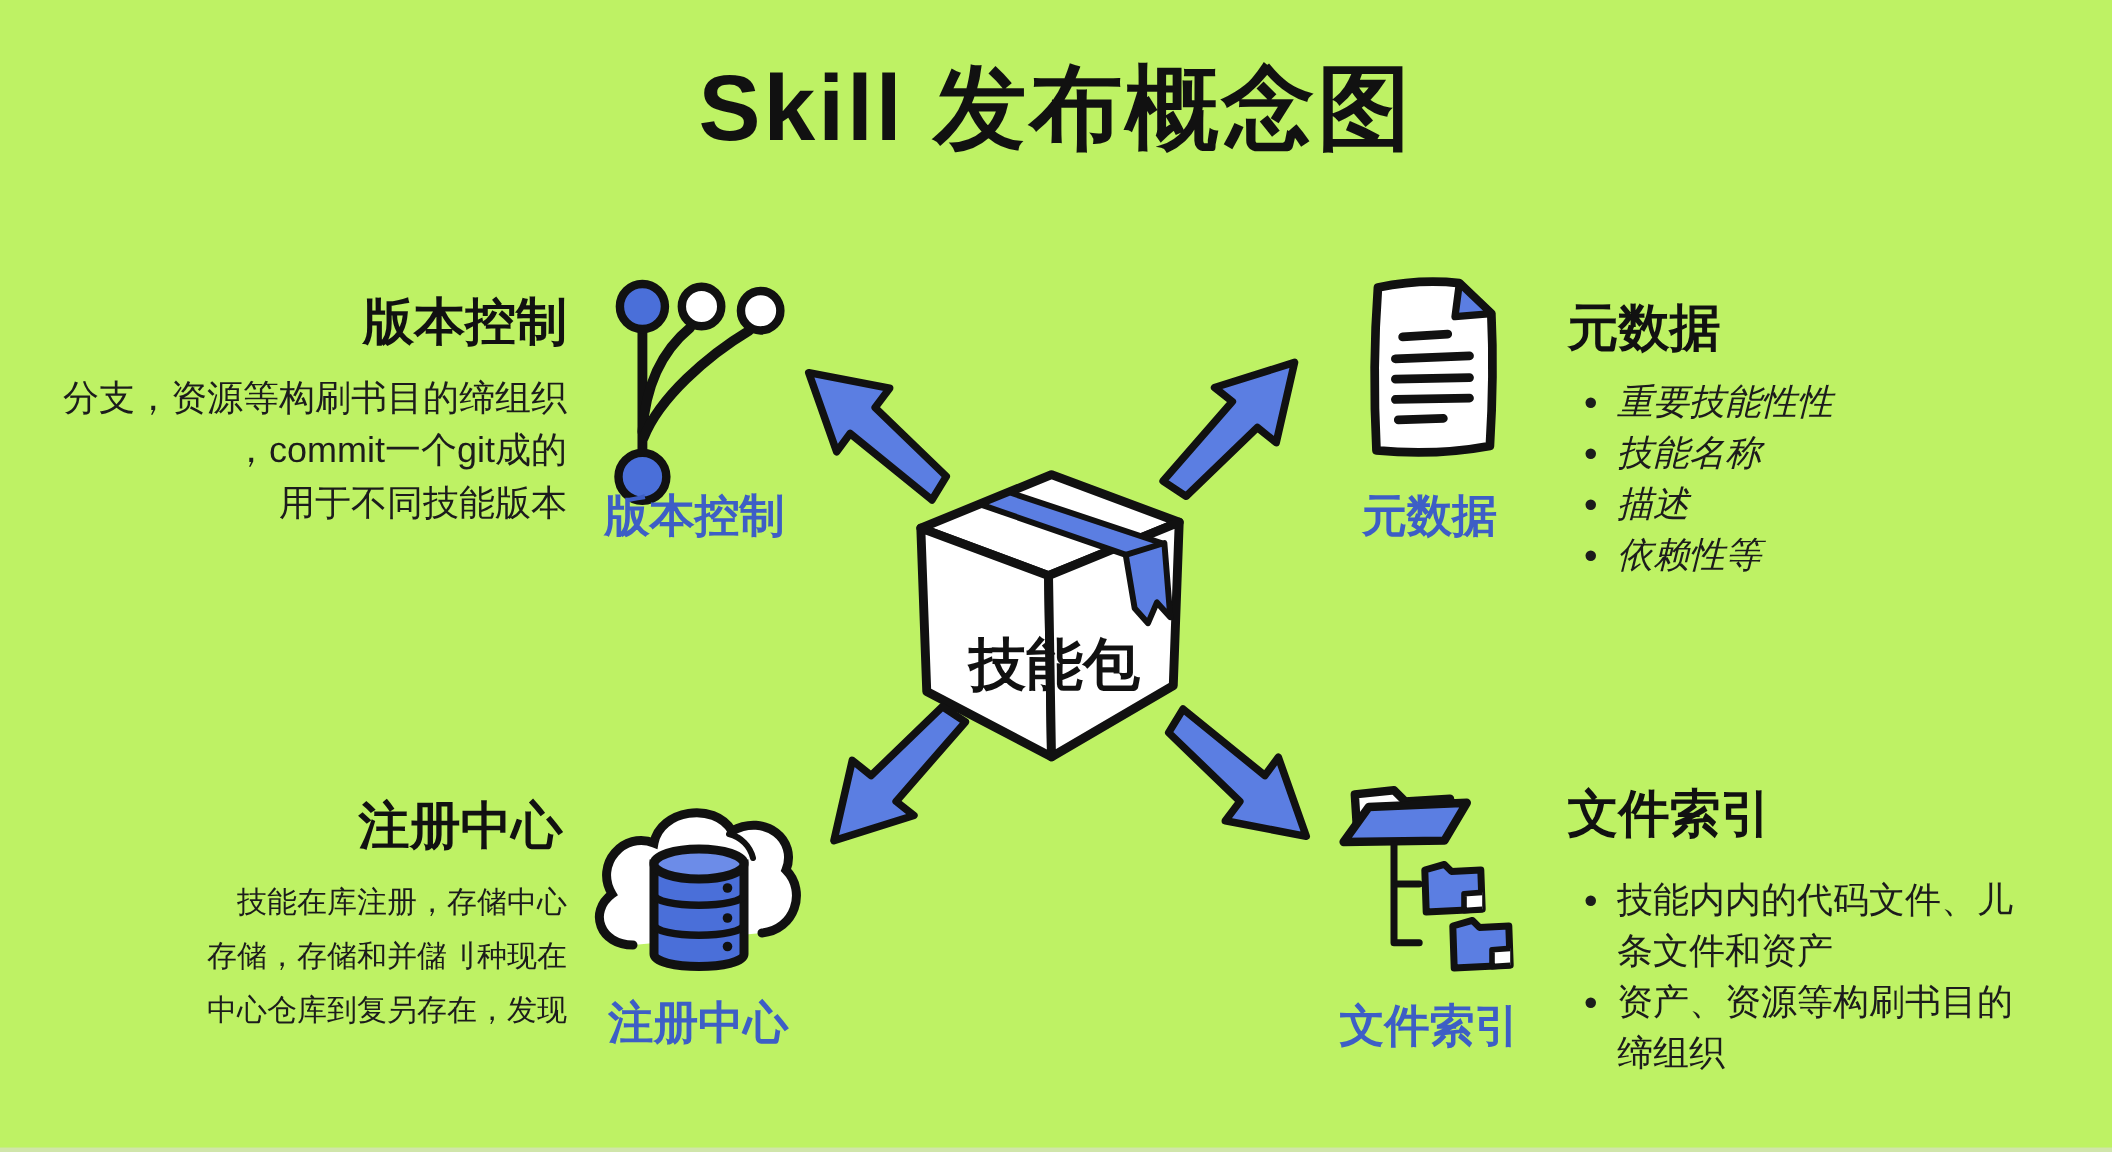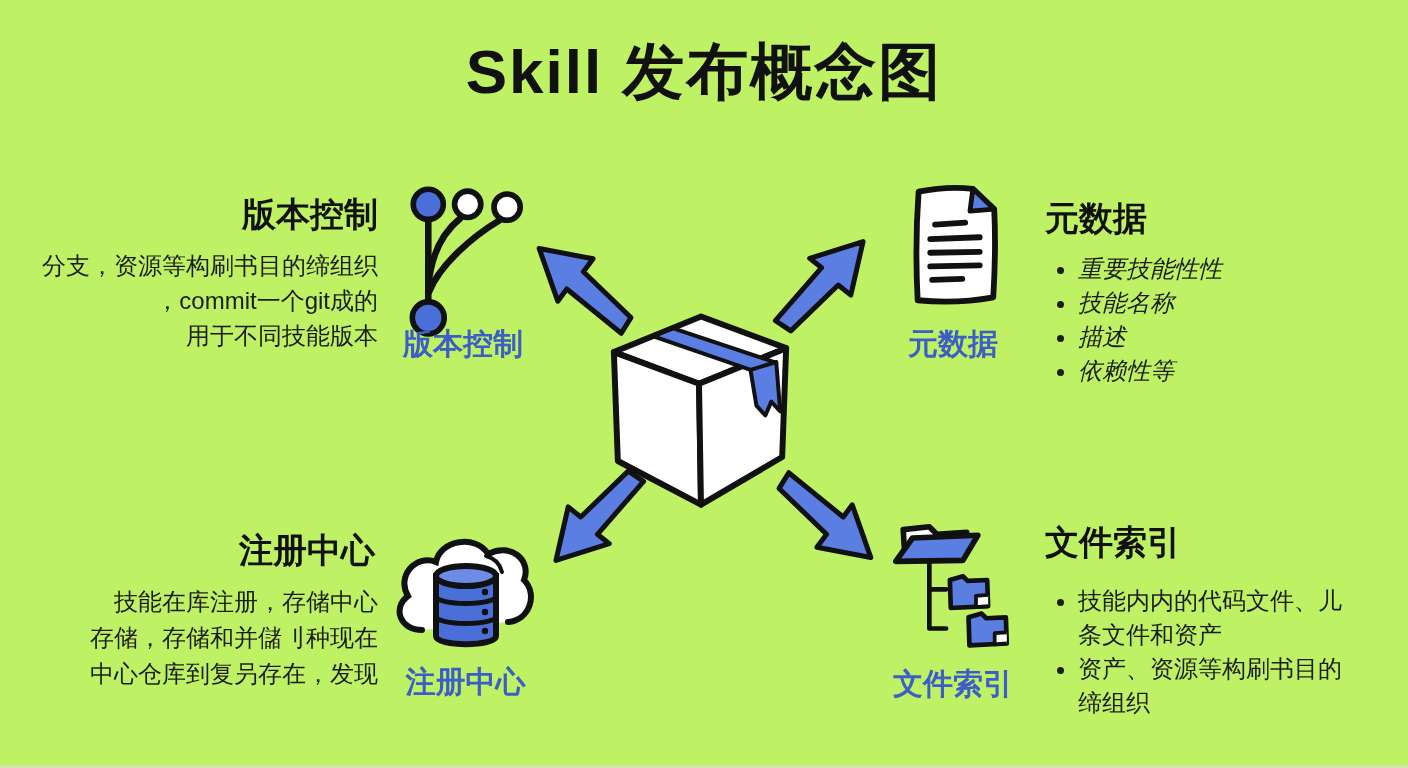--- a/index.html
+++ b/index.html
@@ -20,21 +20,21 @@
   
   .tl-heading{ position:absolute; right:1030px; top:192px; white-space:nowrap; }
   .tl-body{
     position:absolute; right:1030px; top:248px; text-align:right;
     font-size:24px; line-height:35px; white-space:nowrap;
   }
   
   .bl-heading{ position:absolute; right:1033px; top:528px; white-space:nowrap; }
   .bl-body{
     position:absolute; right:1030px; top:584px; text-align:right;
-    font-size:24px; line-height:36px; white-space:nowrap;
+    font-size:20px; line-height:36px; white-space:nowrap;
   }
   
   .tr-heading{ position:absolute; left:1045px; top:196px; white-space:nowrap; }
   .br-heading{ position:absolute; left:1045px; top:520px; white-space:nowrap; }
   ul.bullets{
     position:absolute; margin:0; padding:0 0 0 30px;
     font-size:24px; line-height:34px; list-style:disc;
   }
   .tr-bullets{ left:1048px; top:252px; width:300px;font-style:italic; }
   .br-bullets{ left:1048px; top:584px; width:282px; }
@@ -157,20 +157,21 @@
     <li>资产、资源等构刷书目的缔组织</li>
   </ul>
 
   <svg class="box-svg" viewBox="0 0 200 205">
     <path d="M100 6 L12 42 L98 74 L186 38 Z" fill="#fff" stroke="#111" stroke-width="6" stroke-linejoin="round"></path>
     <path d="M12 42 L16 152 L100 196 L98 74 Z" fill="#fff" stroke="#111" stroke-width="6" stroke-linejoin="round"></path>
     <path d="M186 38 L182 148 L100 196 L98 74 Z" fill="#fff" stroke="#111" stroke-width="6" stroke-linejoin="round"></path>
     <path d="M52 26 L72 18 L174 52 L156 62 Z" fill="#5b7ee2" stroke="#111" stroke-width="4" stroke-linejoin="round"></path>
     <path d="M150 60 L176 52 L180 102 L171 92 L165 106 L156 96 Z" fill="#5b7ee2" stroke="#111" stroke-width="4" stroke-linejoin="round"></path>
   </svg>
+  <div class="box-label">技能包</div>
 
   <div class="arrow arrow-nw">
     <svg viewBox="0 0 130 64">
         <polygon points="6,26 76,20 74,5 124,30 78,60 76,44 10,44" fill="#5b7ee2" stroke="#111" stroke-width="5" stroke-linejoin="round"></polygon>
       </svg>
   </div>
   <div class="arrow arrow-ne">
     <svg viewBox="0 0 130 64">
         <polygon points="6,26 76,20 74,5 124,30 78,60 76,44 10,44" fill="#5b7ee2" stroke="#111" stroke-width="5" stroke-linejoin="round"></polygon>
       </svg>

